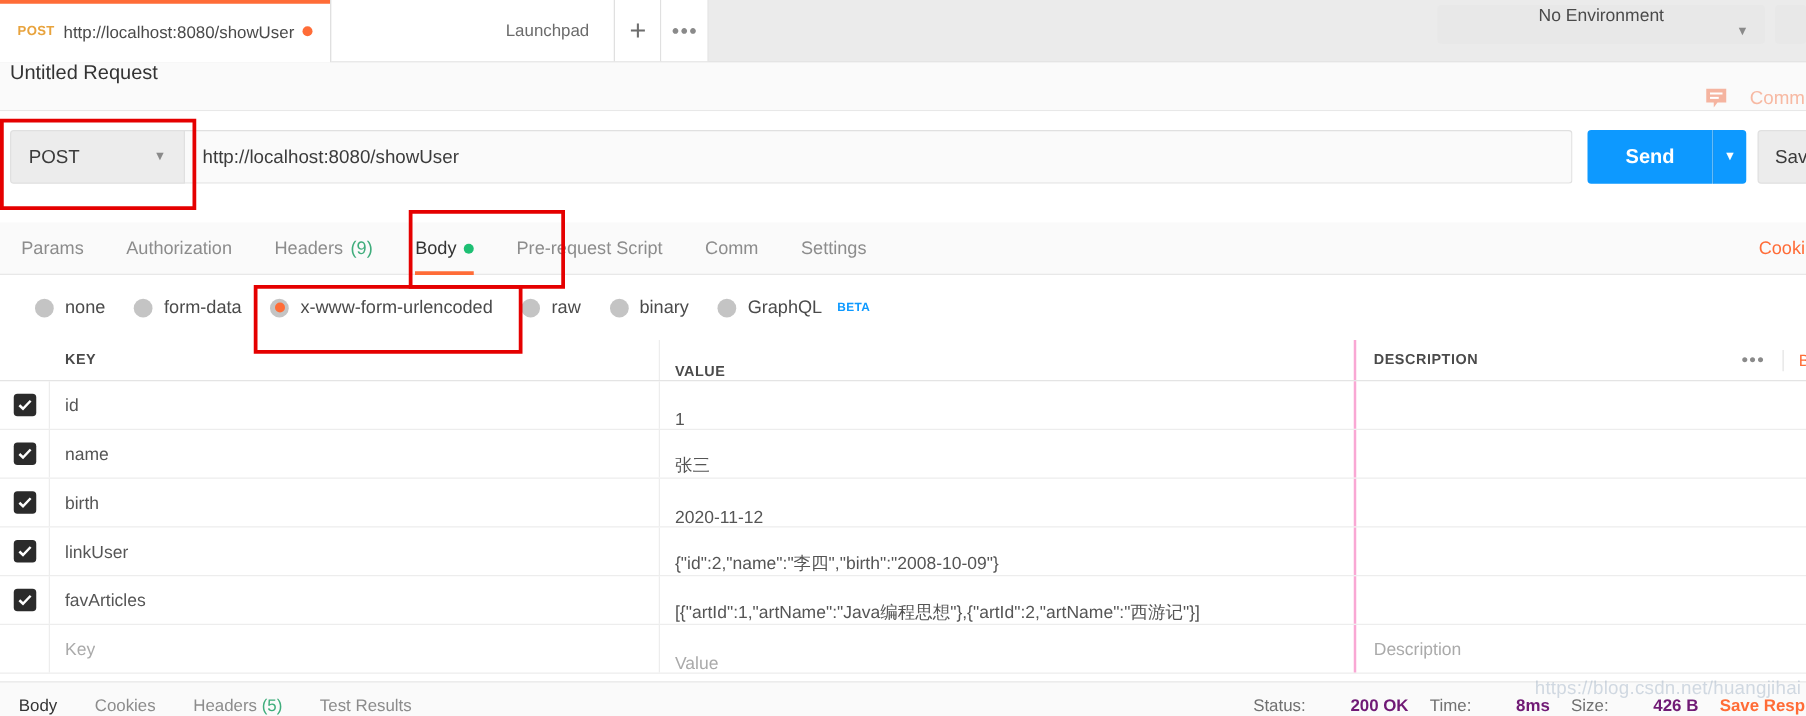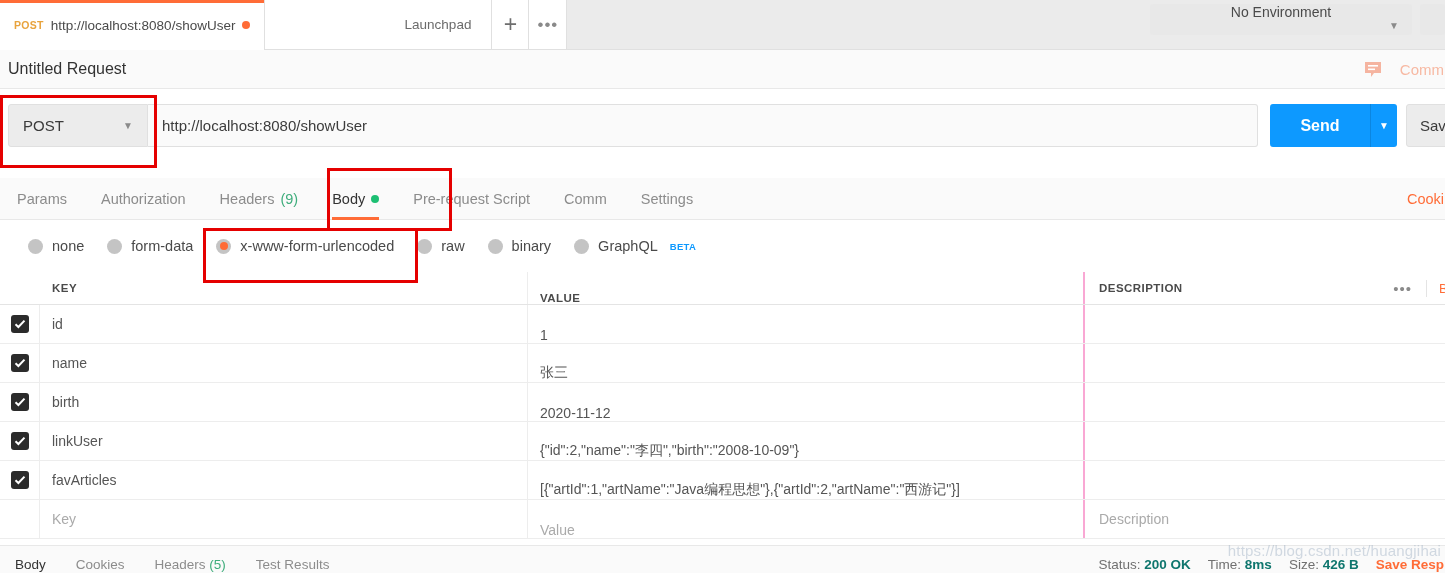--- a/index.html
+++ b/index.html
@@ -63,21 +63,21 @@
   .env-wrap .caret { margin-left:auto; font-size:10px; color:#8a8a8a; }
   .env-right-sliver {
     position:absolute; right:0; top:4px; width:25px; height:31px;
     background:#e8e8e8; border-radius:3px;
   }
 
   
   .namebar {
     position:absolute; left:0; top:50px; width:1445px; height:39px;
     background:#fafafa; border-bottom:1px solid #e8e8e8;
-    display:flex; align-items:center;
+    display:flex; align-items:flex-start;flex-direction:column;
   }
   .req-name { margin-left:8px; font-size:16px; color:#333; }
   .comments {
     margin-left:auto; margin-right:0px; display:flex; align-items:center; gap:17px;
     color:#f7b9a3; font-size:15px; padding-right:1px;
   }
   .comment-icon { display:inline-block; width:20px; height:20px; }
 
   
   .urlbar { position:absolute; left:0; top:89px; width:1445px; height:85px; background:#fff; }
@@ -172,21 +172,21 @@
   .respbar {
     position:absolute; left:0; bottom:0; width:1445px; height:28px;
     background:#fafafa; border-top:1px solid #e8e8e8;
     display:flex; align-items:flex-end;
   }
   .resptab { font-size:13.5px; color:#8c8c8c; padding:0 15px 1px 15px; white-space:nowrap; }
   .resptab.active { color:#333; }
   .resptab .cnt { color:#3fad7c; }
   .resp-meta { margin-left:auto; display:flex; align-items:flex-end; gap:17px; padding-right:1px; padding-bottom:1px; }
   .meta-item { font-size:13.5px; color:#707070; white-space:nowrap; }
-  .meta-item .val { color:#0f766e; font-weight:bold; }
+  .meta-item .val { color:#701a75; font-weight:bold;margin-left:32px; }
   .save-resp { font-size:13.5px; color:#ff6c37; font-weight:bold; white-space:nowrap; overflow:hidden; }
 
   
   .watermark {
     position:absolute; right:4px; bottom:14px;
     font-size:15px; color:rgba(150,170,190,0.42);
     letter-spacing:.2px; pointer-events:none; white-space:nowrap;
   }
 
   

